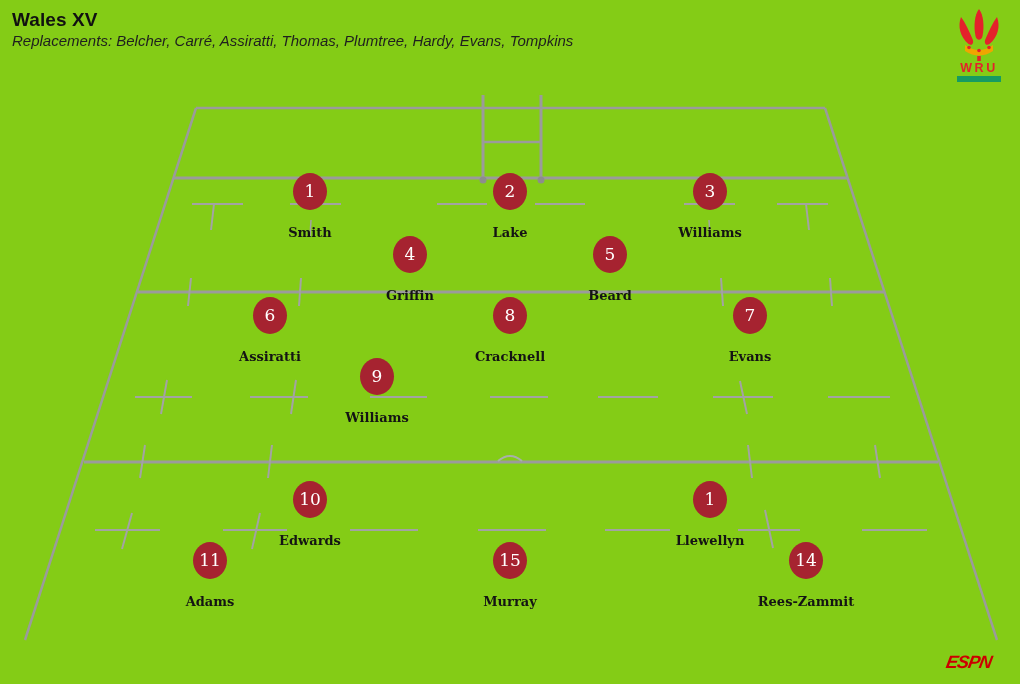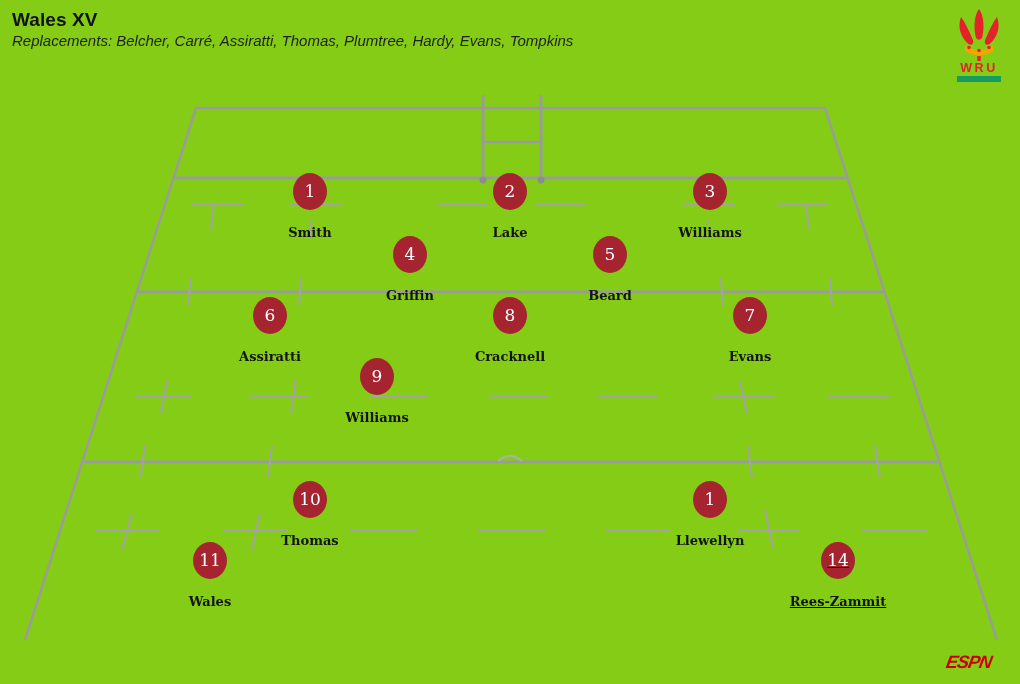--- a/index.html
+++ b/index.html
@@ -174,31 +174,35 @@
       <div class="player" style="left: 680px; top: 297px;">
     <div class="pnum">7</div>
     <div class="pname">Evans</div>
   </div>
       <div class="player" style="left: 307px; top: 358px;">
     <div class="pnum">9</div>
     <div class="pname">Williams</div>
   </div>
       <div class="player" style="left: 240px; top: 481px;">
     <div class="pnum">10</div>
-    <div class="pname">Thomas</div>
+    <div class="pname">Edwards</div>
   </div>
       <div class="player" style="left: 640px; top: 481px;">
     <div class="pnum">1</div>
     <div class="pname">Llewellyn</div>
   </div>
       <div class="player" style="left: 140px; top: 542px;">
     <div class="pnum">11</div>
-    <div class="pname">Wales</div>
-  </div>
-      <div class="player" style="left: 768px; top: 542px; text-decoration: underline;">
+    <div class="pname">Adams</div>
+  </div>
+      <div class="player" style="left: 440px; top: 542px;">
+    <div class="pnum">15</div>
+    <div class="pname">Murray</div>
+  </div>
+      <div class="player" style="left: 736px; top: 542px;">
     <div class="pnum">14</div>
     <div class="pname">Rees-Zammit</div>
   </div>
     </div>
 
   <svg id="espn-logo" width="66" height="20" viewBox="0 0 66 20">
     <g transform="skewX(-10)">
       <text x="6" y="16" font-family="Liberation Sans, sans-serif" font-weight="bold" font-style="italic" font-size="18" letter-spacing="-1" fill="#cc0000">ESPN</text>
     </g>
   </svg>

